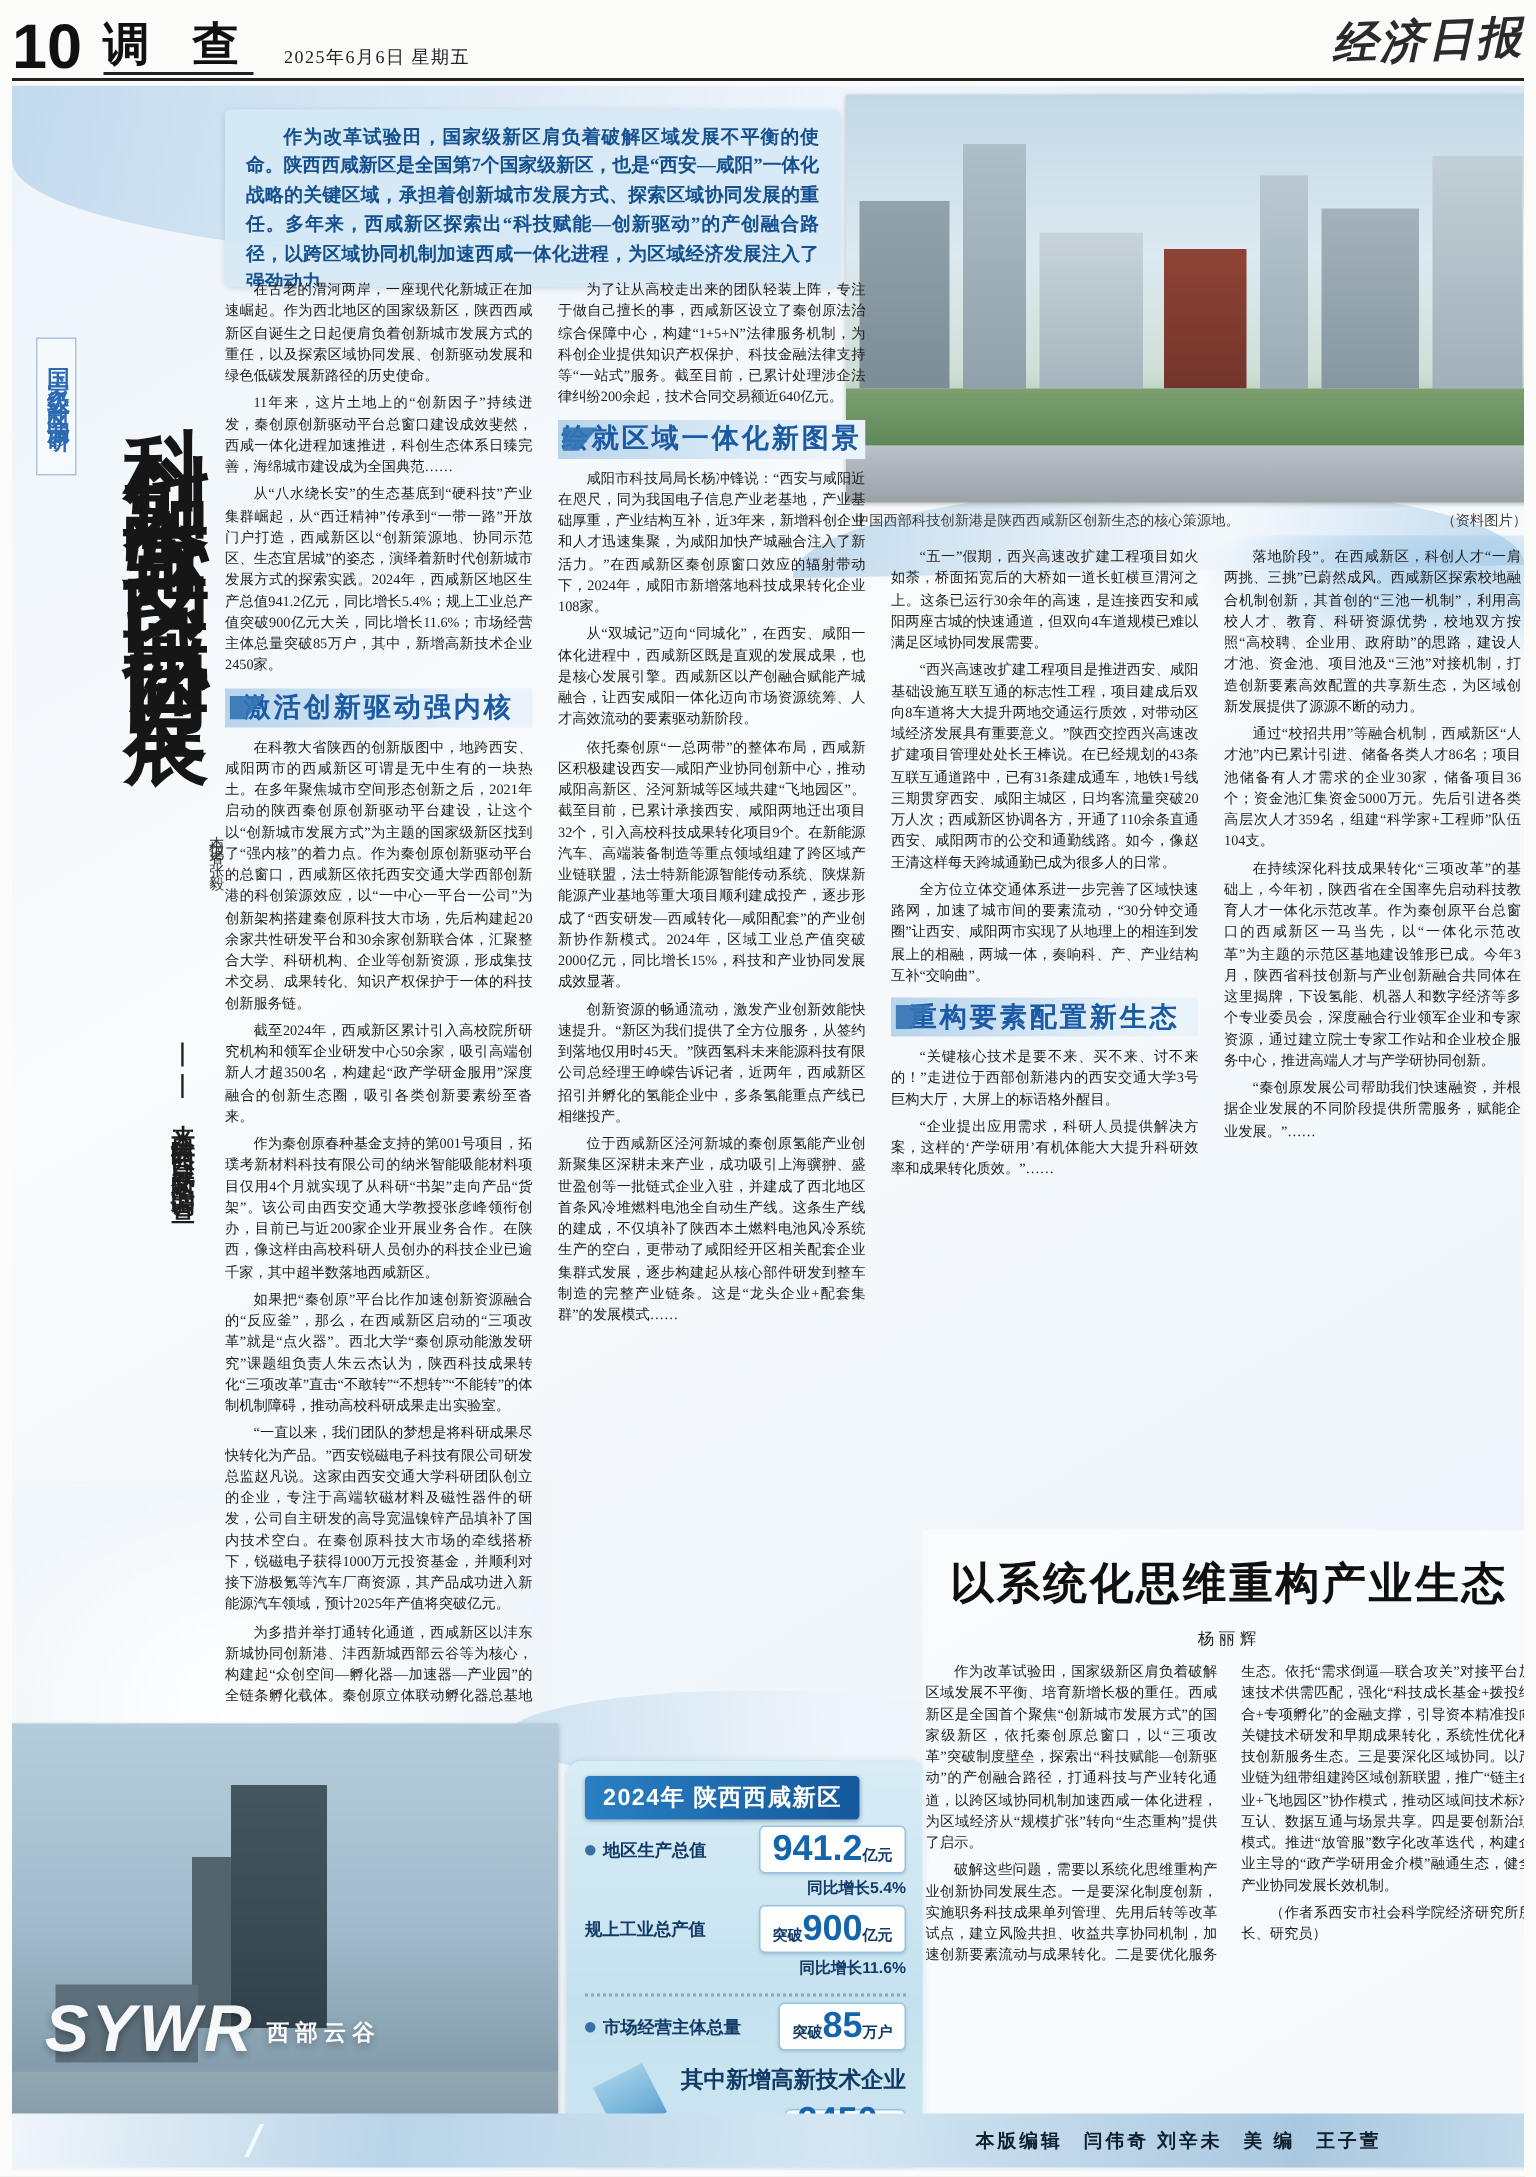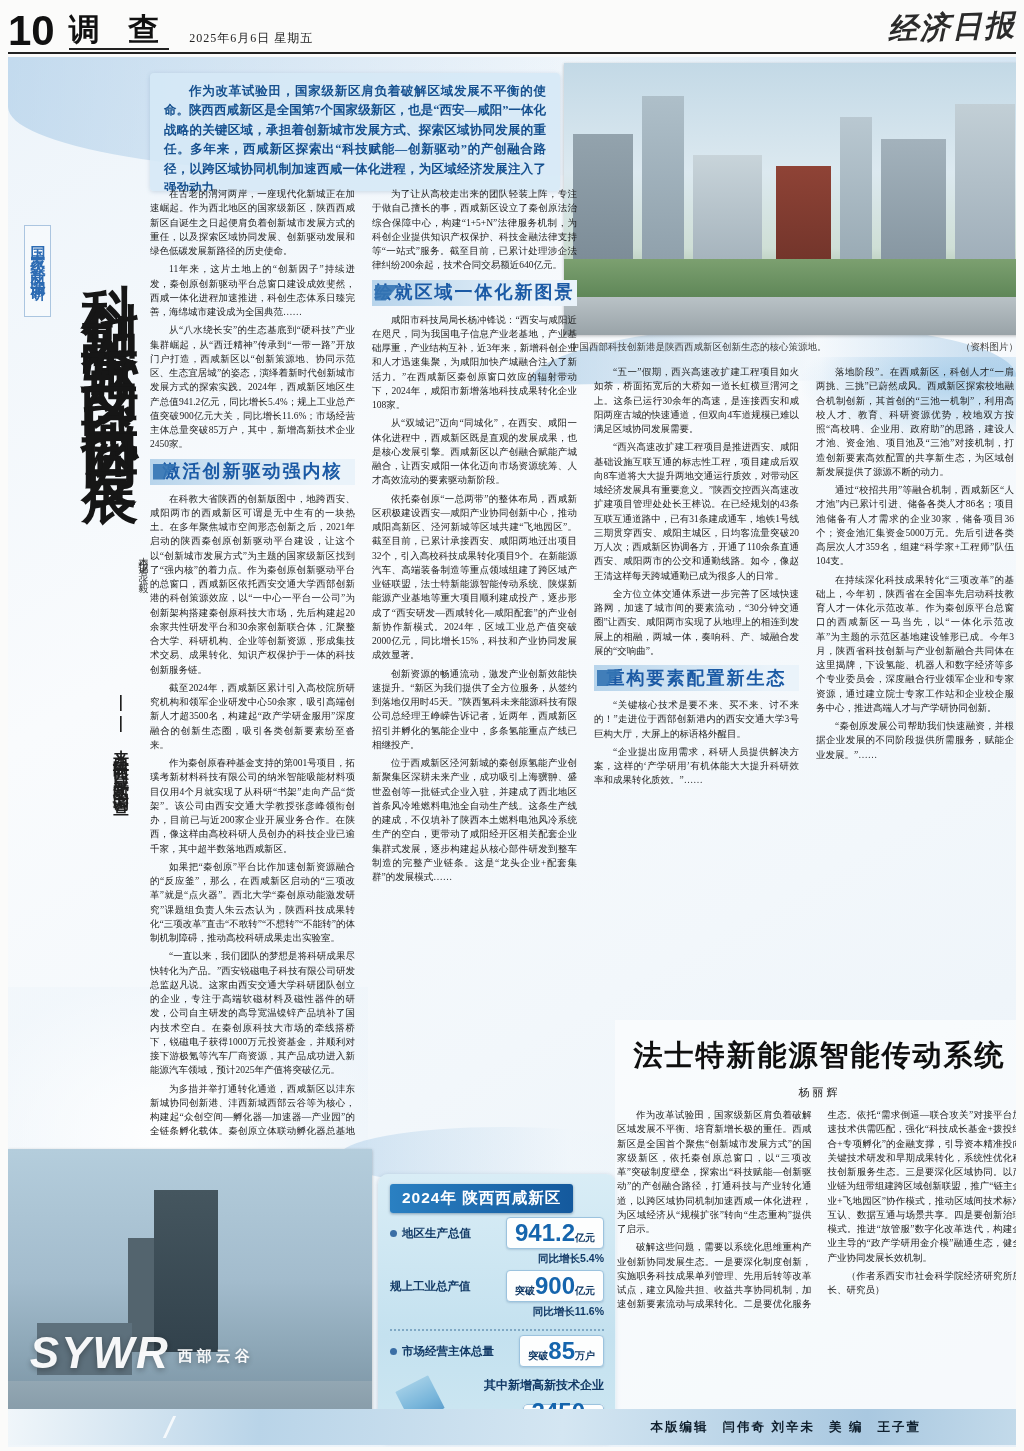--- a/index.html
+++ b/index.html
@@ -94,21 +94,21 @@
   .ig-row{display:flex;align-items:center;justify-content:space-between;margin-top:4px;}
   .ig-label{font-size:11.5px;font-weight:700;color:#123a66;display:flex;align-items:center;gap:5px;}
   .ig-dot{width:7px;height:7px;border-radius:50%;background:#3a6ea5;display:inline-block;}
   .ig-box{background:#fdfefe;border:1px solid #9cc3de;border-radius:4px;padding:1px 8px;white-space:nowrap;
         box-shadow:0 1px 2px rgba(70,110,150,.25);}
   .ig-prefix{font-size:10px;font-weight:700;color:#123a66;}
   .ig-value{font-size:24px;font-weight:800;color:#1565ad;}
   .ig-unit{font-size:10px;font-weight:700;color:#123a66;}
   .ig-sub{text-align:right;font-size:10.5px;font-weight:800;color:#123a66;margin-top:3px;}
   .ig-divider{border-top:2px dotted #7fa8c4;margin:10px 0 2px;}
-  .ig-label-right{text-align:right;font-size:12px;font-weight:700;color:#123a66;margin-top:10px;}
+  .ig-label-right{text-align:right;font-size:15px;font-weight:700;color:#123a66;margin-top:10px;}
   .ig-box-right{text-align:right;margin-top:4px;}
   .ig-diamond{position:absolute;left:16px;bottom:16px;width:52px;height:52px;transform:rotate(18deg);
         background:linear-gradient(135deg,#bfe0ef 0%,#6fb0d8 55%,#2e7ab8 100%);clip-path:polygon(50% 0,100% 50%,50% 100%,0 50%);opacity:.9;}
   
   .second-article{position:absolute;left:607px;top:963px;width:409px;height:392px;background:rgba(255,255,255,.55);
         padding:0 2px;box-sizing:border-box;}
   .sa-title{font-family:"Liberation Sans","DejaVu Sans",sans-serif;font-size:29px;font-weight:900;color:#0f0f0f;
         text-align:center;letter-spacing:2px;margin:16px 0 0;}
   .sa-author{text-align:center;font-size:11px;color:#222;margin:9px 0 8px;letter-spacing:3px;}
   .sa-body{column-count:2;column-gap:16px;font-size:9.5px;line-height:1.5;text-align:justify;height:300px;overflow:hidden;}
@@ -187,21 +187,21 @@
         </div>
         <p>咸阳市科技局局长杨冲锋说：“西安与咸阳近在咫尺，同为我国电子信息产业老基地，产业基础厚重，产业结构互补，近3年来，新增科创企业和人才迅速集聚，为咸阳加快产城融合注入了新活力。”在西咸新区秦创原窗口效应的辐射带动下，2024年，咸阳市新增落地科技成果转化企业108家。</p>
         <p>从“双城记”迈向“同城化”，在西安、咸阳一体化进程中，西咸新区既是直观的发展成果，也是核心发展引擎。西咸新区以产创融合赋能产城融合，让西安咸阳一体化迈向市场资源统筹、人才高效流动的要素驱动新阶段。</p>
         <p>依托秦创原“一总两带”的整体布局，西咸新区积极建设西安—咸阳产业协同创新中心，推动咸阳高新区、泾河新城等区域共建“飞地园区”。截至目前，已累计承接西安、咸阳两地迁出项目32个，引入高校科技成果转化项目9个。在新能源汽车、高端装备制造等重点领域组建了跨区域产业链联盟，法士特新能源智能传动系统、陕煤新能源产业基地等重大项目顺利建成投产，逐步形成了“西安研发—西咸转化—咸阳配套”的产业创新协作新模式。2024年，区域工业总产值突破2000亿元，同比增长15%，科技和产业协同发展成效显著。</p>
         <p>创新资源的畅通流动，激发产业创新效能快速提升。“新区为我们提供了全方位服务，从签约到落地仅用时45天。”陕西氢科未来能源科技有限公司总经理王峥嵘告诉记者，近两年，西咸新区招引并孵化的氢能企业中，多条氢能重点产线已相继投产。</p>
         <p>位于西咸新区泾河新城的秦创原氢能产业创新聚集区深耕未来产业，成功吸引上海骥翀、盛世盈创等一批链式企业入驻，并建成了西北地区首条风冷堆燃料电池全自动生产线。这条生产线的建成，不仅填补了陕西本土燃料电池风冷系统生产的空白，更带动了咸阳经开区相关配套企业集群式发展，逐步构建起从核心部件研发到整车制造的完整产业链条。这是“龙头企业+配套集群”的发展模式……</p>
       </div>
     <div class="col col3">
         <p>“五一”假期，西兴高速改扩建工程项目如火如荼，桥面拓宽后的大桥如一道长虹横亘渭河之上。这条已运行30余年的高速，是连接西安和咸阳两座古城的快速通道，但双向4车道规模已难以满足区域协同发展需要。</p>
         <p>“西兴高速改扩建工程项目是推进西安、咸阳基础设施互联互通的标志性工程，项目建成后双向8车道将大大提升两地交通运行质效，对带动区域经济发展具有重要意义。”陕西交控西兴高速改扩建项目管理处处长王棒说。在已经规划的43条互联互通道路中，已有31条建成通车，地铁1号线三期贯穿西安、咸阳主城区，日均客流量突破20万人次；西咸新区协调各方，开通了110余条直通西安、咸阳两市的公交和通勤线路。如今，像赵王清这样每天跨城通勤已成为很多人的日常。</p>
-        <p>全方位立体交通体系进一步完善了区域快速路网，加速了城市间的要素流动，“30分钟交通圈”让西安、咸阳两市实现了从地理上的相连到发展上的相融，两城一体，奏响科、产、城融合发展的“交响曲”。</p>
+        <p>全方位立体交通体系进一步完善了区域快速路网，加速了城市间的要素流动，“30分钟交通圈”让西安、咸阳两市实现了从地理上的相连到发展上的相融，两城一体，奏响科、产、产业结构互补“交响曲”。</p>
         <div class="sec-head">
           <span>重构要素配置新生态</span>
         </div>
         <p>“关键核心技术是要不来、买不来、讨不来的！”走进位于西部创新港内的西安交通大学3号巨构大厅，大屏上的标语格外醒目。</p>
         <p>“企业提出应用需求，科研人员提供解决方案，这样的‘产学研用’有机体能大大提升科研效率和成果转化质效。”……</p>
       </div>
     <div class="col col4">
         <p>落地阶段”。在西咸新区，科创人才“一肩两挑、三挑”已蔚然成风。西咸新区探索校地融合机制创新，其首创的“三池一机制”，利用高校人才、教育、科研资源优势，校地双方按照“高校聘、企业用、政府助”的思路，建设人才池、资金池、项目池及“三池”对接机制，打造创新要素高效配置的共享新生态，为区域创新发展提供了源源不断的动力。</p>
         <p>通过“校招共用”等融合机制，西咸新区“人才池”内已累计引进、储备各类人才86名；项目池储备有人才需求的企业30家，储备项目36个；资金池汇集资金5000万元。先后引进各类高层次人才359名，组建“科学家+工程师”队伍104支。</p>
         <p>在持续深化科技成果转化“三项改革”的基础上，今年初，陕西省在全国率先启动科技教育人才一体化示范改革。作为秦创原平台总窗口的西咸新区一马当先，以“一体化示范改革”为主题的示范区基地建设雏形已成。今年3月，陕西省科技创新与产业创新融合共同体在这里揭牌，下设氢能、机器人和数字经济等多个专业委员会，深度融合行业领军企业和专家资源，通过建立院士专家工作站和企业校企服务中心，推进高端人才与产学研协同创新。</p>
@@ -253,21 +253,21 @@
 
       <div class="ig-label-right">其中新增高新技术企业</div>
       <div class="ig-box-right">
         <span class="ig-box"><span class="ig-value">2450</span><span class="ig-unit">家</span></span>
       </div>
 
       <div class="ig-diamond"></div>
     </aside>
 
     <article class="second-article">
-      <h2 class="sa-title">法士特新能源智能传动系统</h2>
+      <h2 class="sa-title">以系统化思维重构产业生态</h2>
       <div class="sa-author">杨丽辉</div>
       <div class="sa-body">
           <p>作为改革试验田，国家级新区肩负着破解区域发展不平衡、培育新增长极的重任。西咸新区是全国首个聚焦“创新城市发展方式”的国家级新区，依托秦创原总窗口，以“三项改革”突破制度壁垒，探索出“科技赋能—创新驱动”的产创融合路径，打通科技与产业转化通道，以跨区域协同机制加速西咸一体化进程，为区域经济从“规模扩张”转向“生态重构”提供了启示。</p>
           <p>破解这些问题，需要以系统化思维重构产业创新协同发展生态。一是要深化制度创新，实施职务科技成果单列管理、先用后转等改革试点，建立风险共担、收益共享协同机制，加速创新要素流动与成果转化。二是要优化服务生态。依托“需求倒逼—联合攻关”对接平台加速技术供需匹配，强化“科技成长基金+拨投结合+专项孵化”的金融支撑，引导资本精准投向关键技术研发和早期成果转化，系统性优化科技创新服务生态。三是要深化区域协同。以产业链为纽带组建跨区域创新联盟，推广“链主企业+飞地园区”协作模式，推动区域间技术标准互认、数据互通与场景共享。四是要创新治理模式。推进“放管服”数字化改革迭代，构建企业主导的“政产学研用金介模”融通生态，健全产业协同发展长效机制。</p>
           <p class="note">（作者系西安市社会科学院经济研究所所长、研究员）</p>
         </div>
     </article>
 
     <footer class="credits">
       <span class="slash"></span>

